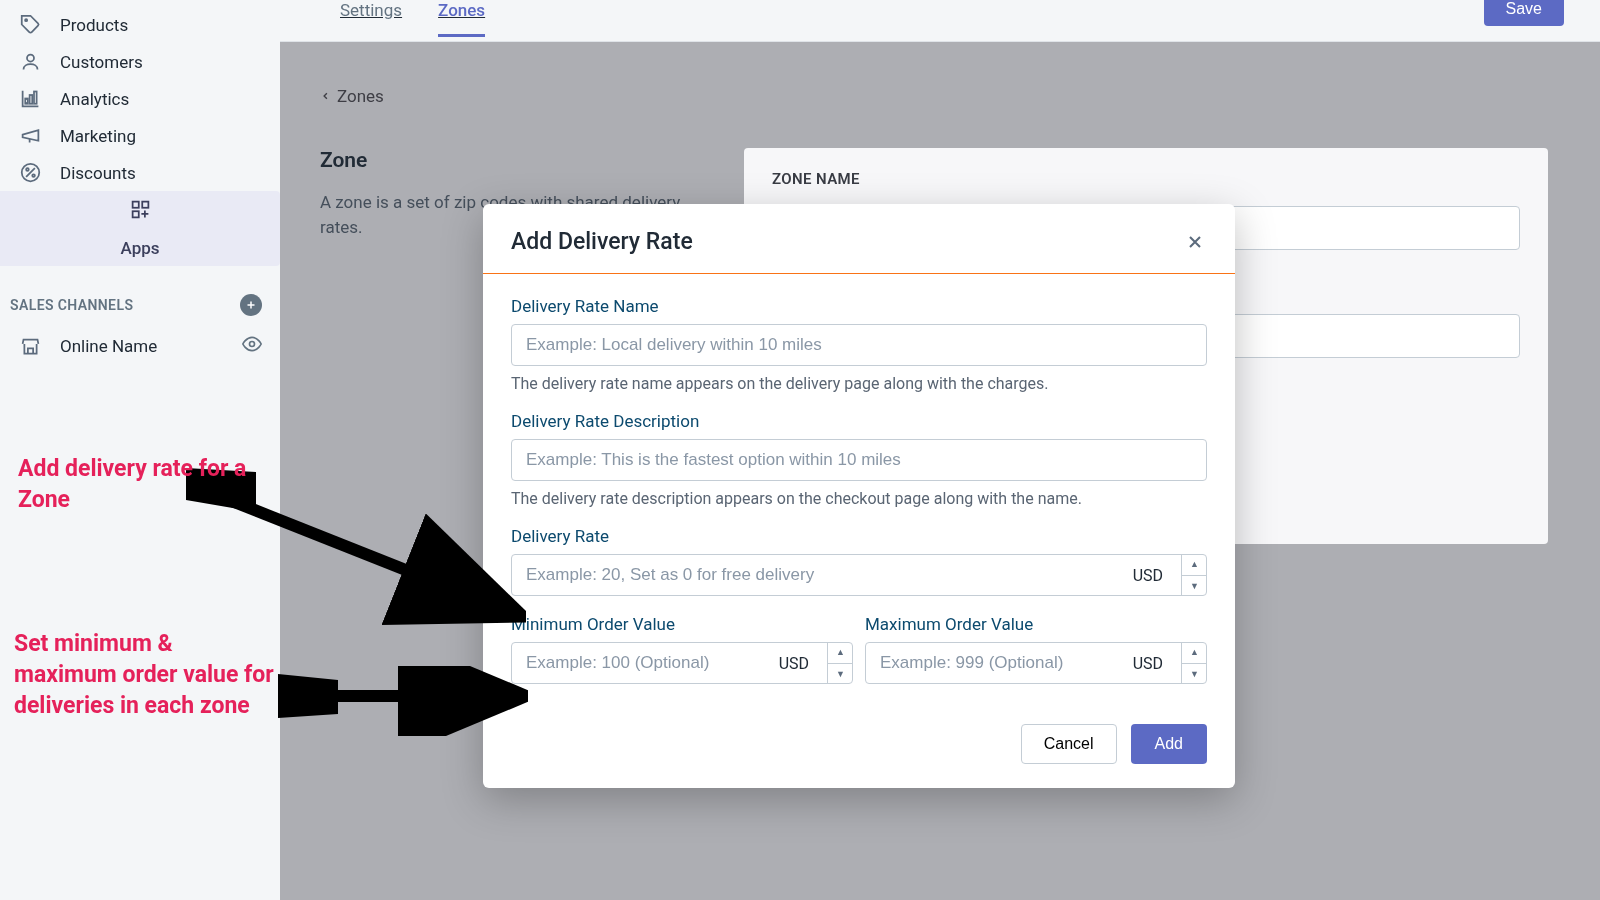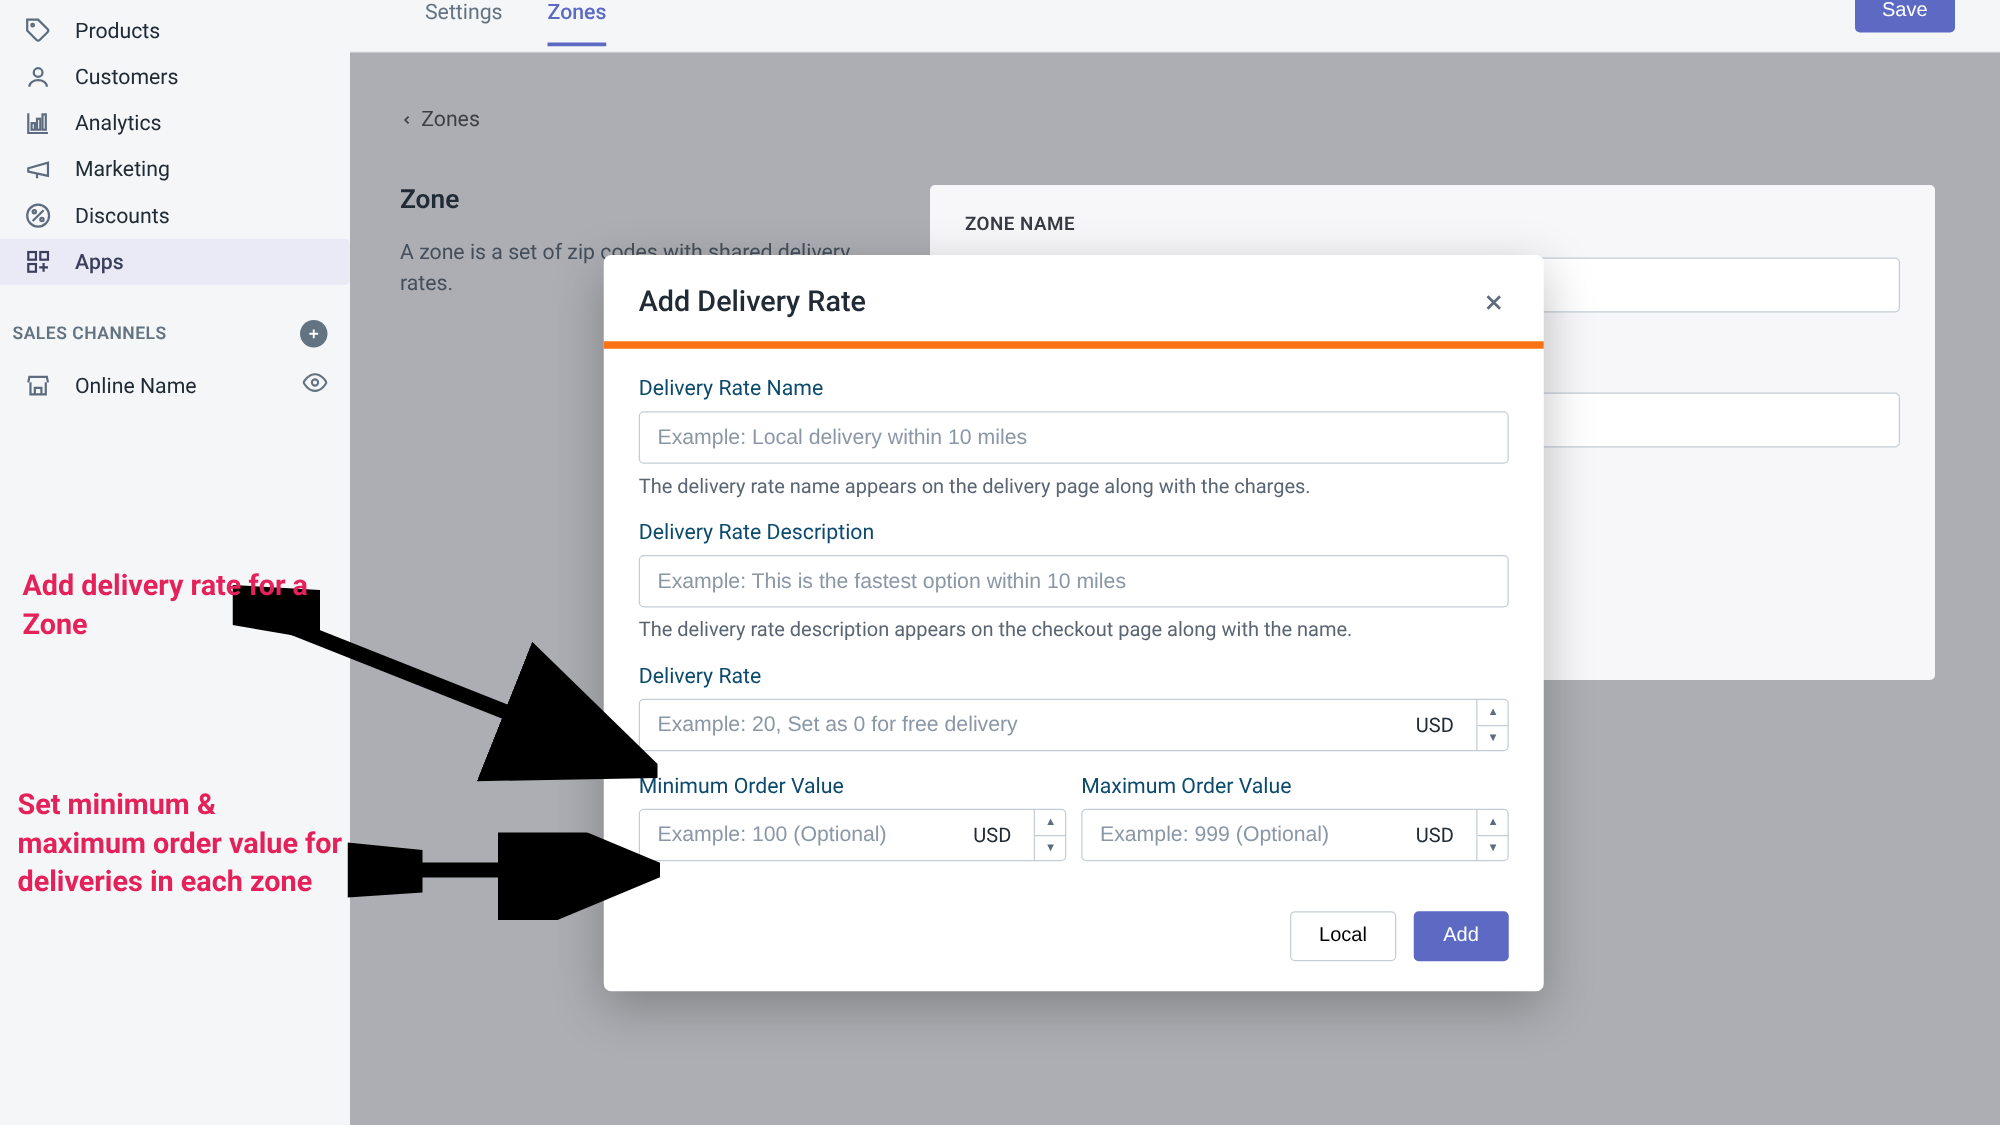--- a/index.html
+++ b/index.html
@@ -32,20 +32,21 @@
 .side-item .icon-slot {
   width: 24px;
   display: flex;
   justify-content: center;
   color: #5c6b7d;
 }
 .side-item.active {
   background: #e9eaf5;
   border-top-right-radius: 4px;
   border-bottom-right-radius: 4px;
+  flex-direction: column;
 }
 .side-item.active .label,
 .side-item.active .icon-slot { color: #3b3f5c; font-weight: 500; }
 .sales-header {
   display: flex;
   justify-content: space-between;
   align-items: center;
   padding: 28px 18px 10px 10px;
   font-size: 14px;
   font-weight: 600;
@@ -77,21 +78,21 @@
 }
 .topbar {
   display: flex;
   align-items: flex-start;
   justify-content: space-between;
   padding: 0 36px 0 60px;
   border-bottom: 1px solid #dfe3e8;
   background: #f4f6f8;
   height: 42px;
 }
-.tabs { display: flex; gap: 36px; }
+.tabs { display: flex; gap: 36px; text-decoration: underline; }
 .tab {
   font-size: 17px;
   color: #637381;
   padding-bottom: 14px;
   cursor: pointer;
 }
 .tab.active {
   color: #5c6ac4;
   font-weight: 500;
   border-bottom: 3px solid #5c6ac4;
@@ -154,21 +155,21 @@
   background: #fff;
   border-radius: 6px;
   box-shadow: 0 12px 40px rgba(0,0,0,0.25);
   z-index: 20;
 }
 .modal-head {
   display: flex;
   justify-content: space-between;
   align-items: center;
   padding: 24px 28px 18px 28px;
-  border-bottom: 6px solid #f97316;
+  border-bottom: 1px solid #f97316;
 }
 .modal-head h3 { font-size: 23px; font-weight: 500; color: #212b36; }
 .close-x {
   font-size: 24px;
   color: #5c6b7d;
   cursor: pointer;
   width: 24px;
   height: 24px;
   display: flex;
   align-items: center;
@@ -444,21 +445,21 @@
           <span class="currency">USD</span>
           <div class="spinner-btns">
             <div>▲</div>
             <div>▼</div>
           </div>
         </div>
       </div>
     </div>
   </div>
   <div class="modal-foot">
-    <button class="btn-secondary">Local</button>
+    <button class="btn-secondary">Cancel</button>
     <button class="btn-primary">Add</button>
   </div>
 </div>
 
 <div class="anno" style="left:18px; top:453px; max-width:230px">Add delivery rate for a Zone</div>
 <div class="anno" style="left:14px; top:628px; max-width:260px">Set minimum &amp; maximum order value for deliveries in each zone</div>
 
 <svg class="arrow-svg" style="left:186px; top:454px;" width="340" height="175">
   <defs>
       <marker id="ah1" markerWidth="12" markerHeight="12" refX="9" refY="5" orient="auto">

